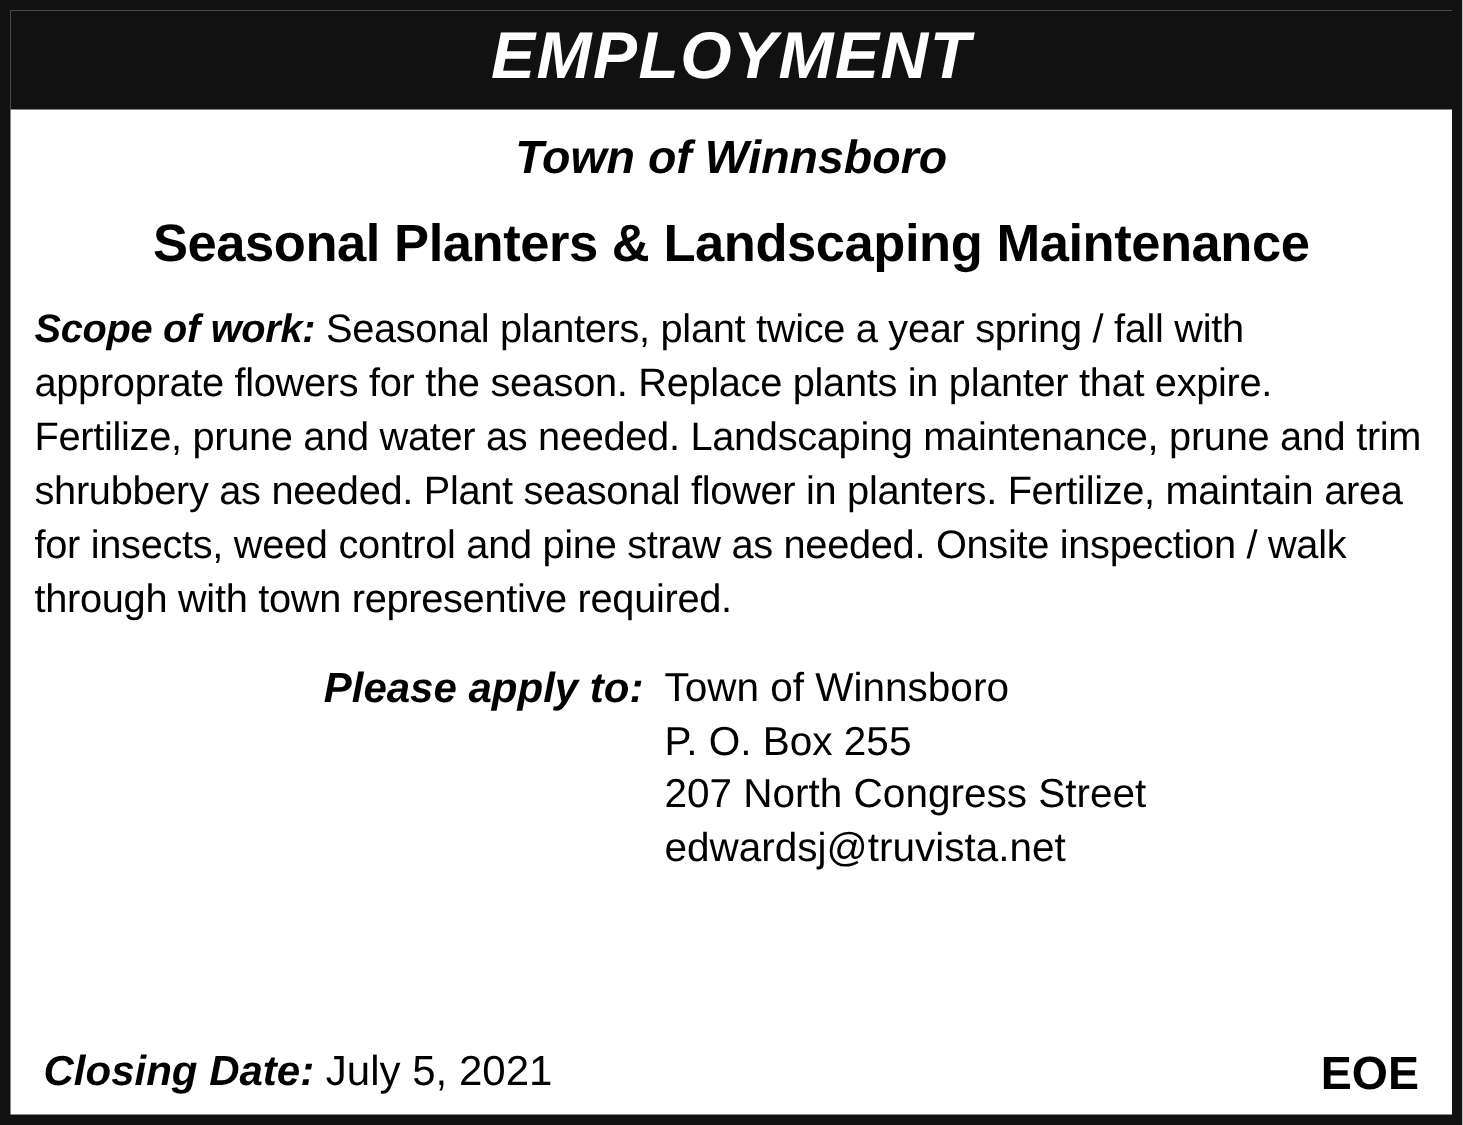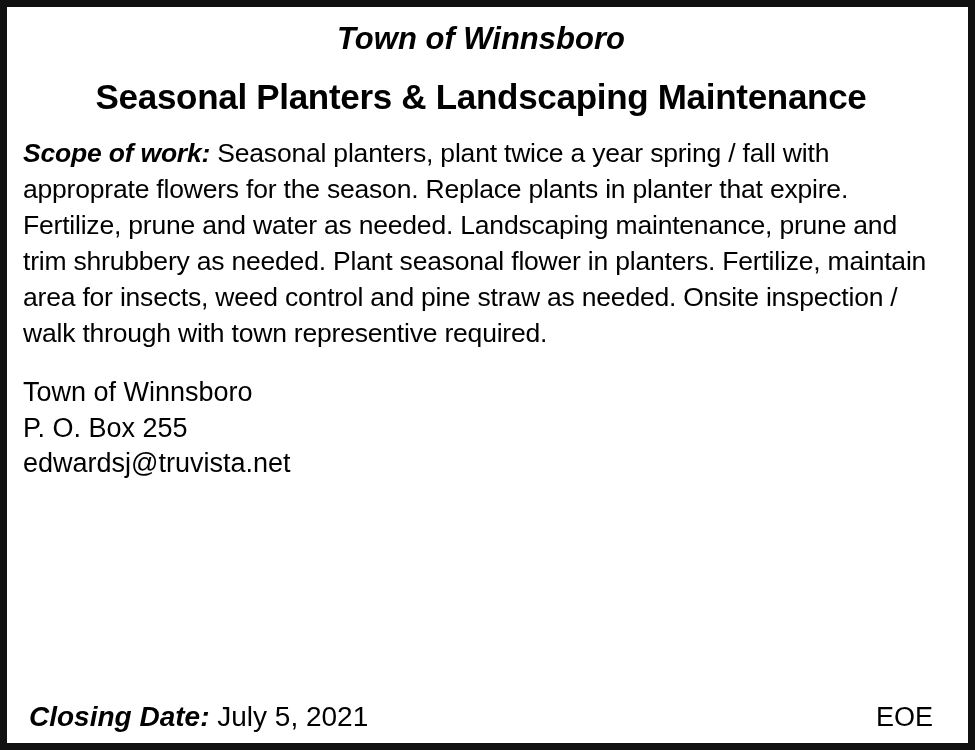--- a/index.html
+++ b/index.html
@@ -30,21 +30,21 @@
     font-weight: bold;
     font-style: italic;
     font-size: 44px;
     letter-spacing: 1px;
     line-height: 1;
     padding: 9px 0 13px 0;
     font-family: "Liberation Sans", sans-serif;
   }
   .body-wrap {
     flex: 1;
-    padding: 10px 29px 6px 16px;
+    padding: 10px 16px 6px 16px;
     box-sizing: border-box;
     display: flex;
     flex-direction: column;
   }
   .org {
     text-align: center;
     font-style: italic;
     font-weight: bold;
     font-size: 31px;
     line-height: 1.15;
@@ -89,58 +89,61 @@
     font-size: 27px;
     line-height: 1.32;
   }
   .apply-lines div {
     white-space: pre;
   }
   .footer {
     margin-top: auto;
     display: flex;
     flex-direction: row;
-    align-items: center;
+    align-items: flex-start;
     justify-content: space-between;
     padding: 0 6px 4px 6px;
   }
   .closing {
     font-size: 28px;
     line-height: 1.1;
   }
   .closing .lbl {
     font-weight: bold;
     font-style: italic;
   }
   .eoe {
-    font-weight: normal;
-    font-size: 27px;
+    font-weight: bold;
+    font-size: 31px;
     line-height: 1.1;
   }
 </style>
 </head>
 <body>
 
 <div class="ad">
 
+  <div class="banner">EMPLOYMENT</div>
 
   <div class="body-wrap">
 
     <div class="org">Town of Winnsboro</div>
 
     <div class="headline">Seasonal Planters &amp; Landscaping Maintenance</div>
 
     <div class="scope">
       <span class="lbl">Scope of work:</span><span> Seasonal planters, plant twice a year spring / fall with approprate flowers for the season.  Replace plants in planter that expire.  Fertilize, prune and water as needed.  Landscaping maintenance, prune and trim shrubbery as needed. Plant seasonal flower in planters.  Fertilize, maintain area for insects, weed control and pine straw as needed.  Onsite inspection / walk through with town representive required.</span>
     </div>
 
     <div class="apply-block">
+      <div class="apply-label">Please apply to:</div>
       <div class="apply-lines">
         <div>Town of Winnsboro</div>
         <div>P. O. Box 255</div>
+        <div>207 North Congress Street</div>
         <div>edwardsj@truvista.net</div>
       </div>
     </div>
 
     <div class="footer">
       <div class="closing">
         <span class="lbl">Closing Date:</span><span> July 5, 2021</span>
       </div>
       <div class="eoe">EOE</div>
     </div>

